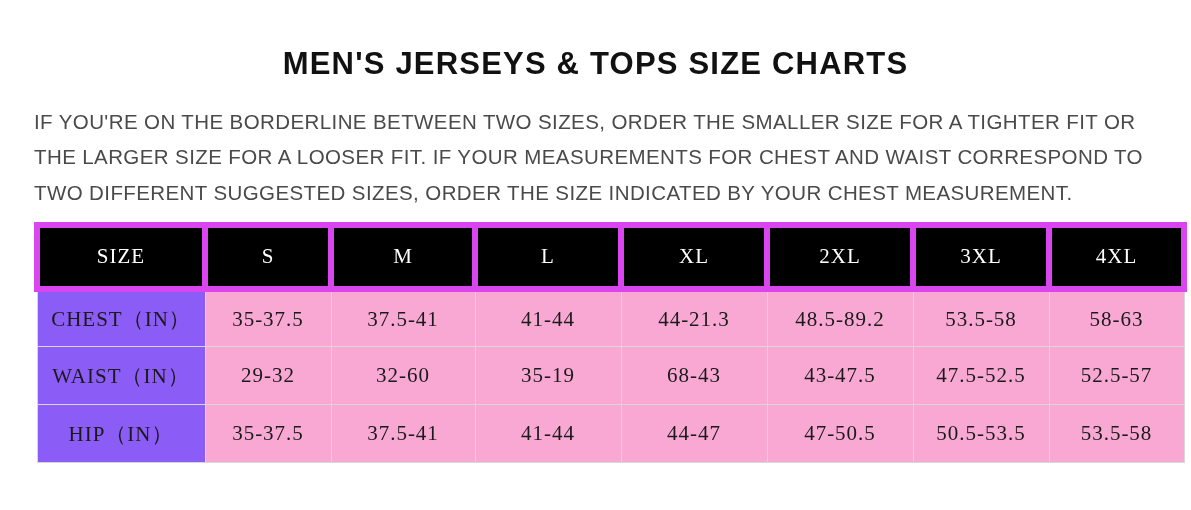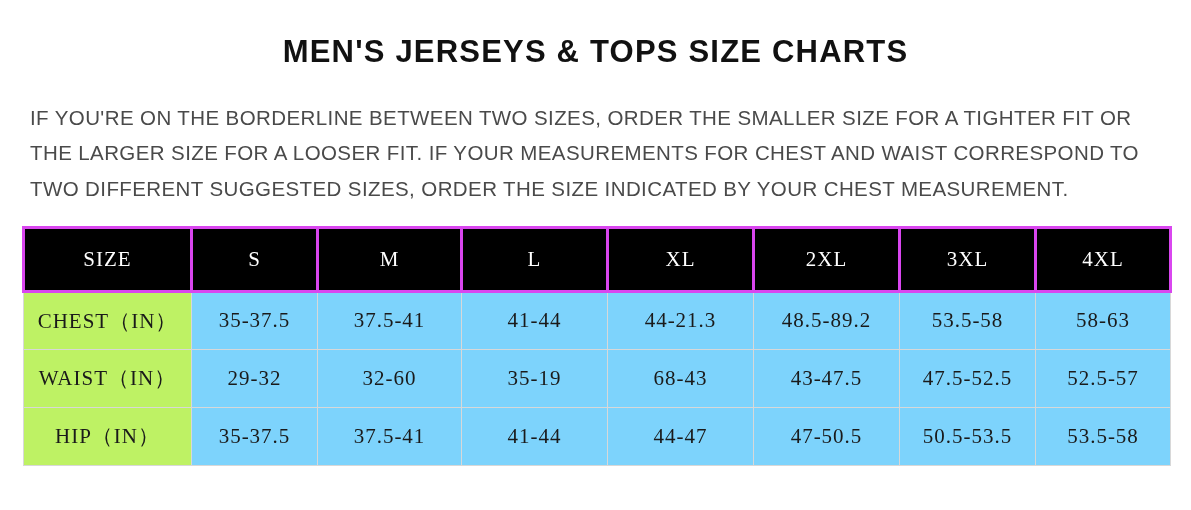--- a/index.html
+++ b/index.html
@@ -11,36 +11,36 @@
     height: 510px;
     background: #ffffff;
     font-family: "Liberation Sans", sans-serif;
     color: #000000;
     overflow: hidden;
   }
   .page {
     width: 1191px;
     height: 510px;
     box-sizing: border-box;
-    padding: 0;
+    padding: 12px;
     position: relative;
   }
   .title {
     text-align: center;
     font-family: "Liberation Sans", sans-serif;
     font-weight: bold;
     font-size: 31px;
     letter-spacing: 1.2px;
     color: #111111;
     margin: 0;
     padding-top: 33px;
     line-height: 1.2;
   }
   .intro {
-    margin: 8px;
+    margin: 0;
     padding: 22px 22px 0 22px;
     font-family: "Liberation Sans", sans-serif;
     font-size: 20.5px;
     line-height: 1.72;
     color: #4a4a4a;
     letter-spacing: 0.4px;
     text-align: left;
   }
   .table-wrap {
     padding: 12px 22px 0 22px;
@@ -58,30 +58,30 @@
     text-align: center;
     font-size: 21px;
     letter-spacing: 1px;
     height: 58px;
     padding: 0 2px;
     box-sizing: border-box;
   }
   table.size-chart thead th {
     background: #000000;
     color: #ffffff;
-    border: 3px solid #d946ef;
+    border: 6px solid #d946ef;
     font-weight: normal;
     height: 64px;
   }
   table.size-chart tbody td {
-    background: #7dd3fc;
+    background: #f9a8d4;
     color: #1a1a1a;
   }
   table.size-chart tbody td.rowhead {
-    background: #bef264;
+    background: #8b5cf6;
   }
   col.c0 { width: 168px; }
   col.c1 { width: 126px; }
   col.c2 { width: 144px; }
   col.c3 { width: 146px; }
   col.c4 { width: 146px; }
   col.c5 { width: 146px; }
   col.c6 { width: 136px; }
   col.c7 { width: 135px; }
 </style>

